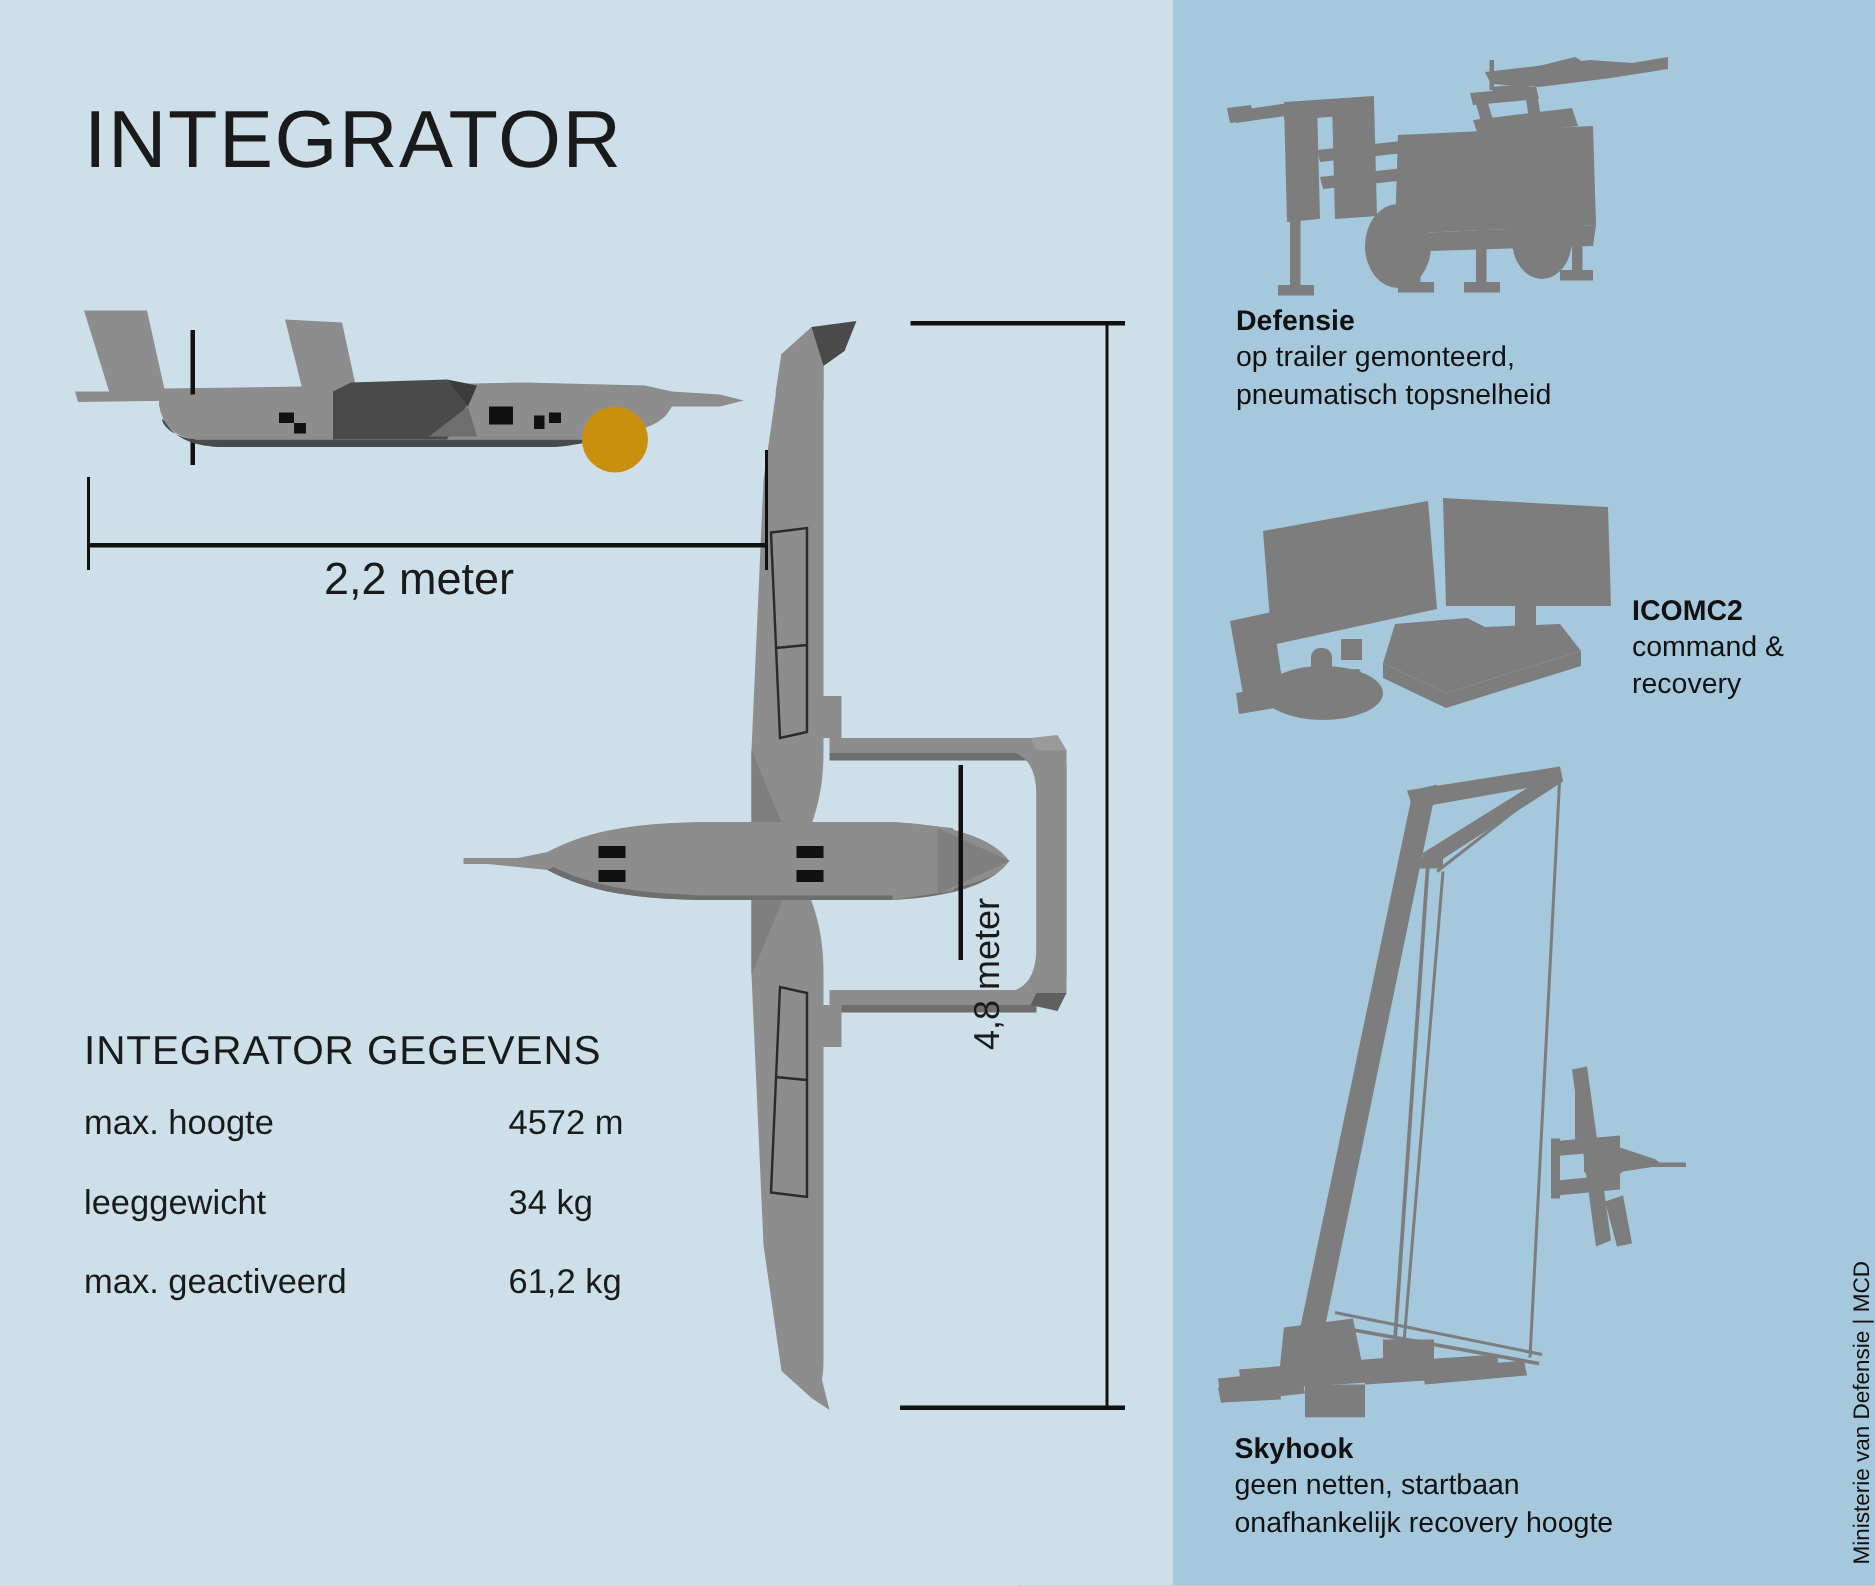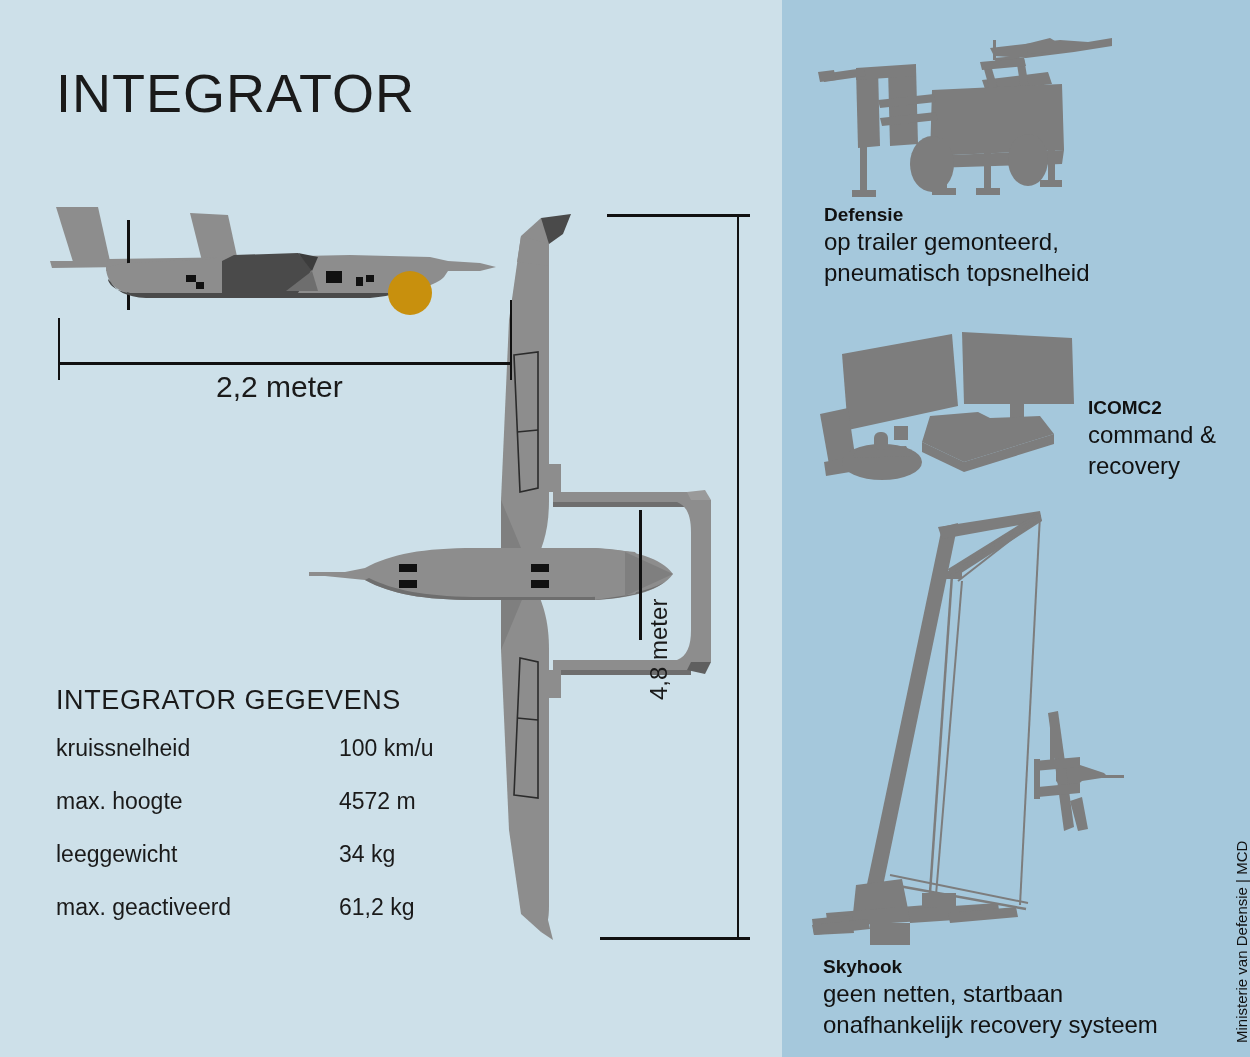--- a/index.html
+++ b/index.html
@@ -119,21 +119,21 @@
     color: #111;
     line-height: 1.28;
   }
   .item-label .item-title {
     display: block;
     font-size: 19px;
     font-weight: bold;
   }
   .item-label .item-desc {
     display: block;
-    font-size: 24px;
+    font-size: 19px;
     font-weight: 400;
   }
   #label-launcher { left: 824px; top: 203px; }
   #label-icomc2   { left: 1088px; top: 396px; }
   #label-skyhook  { left: 823px; top: 955px; }
 
   
   #credit {
     position: absolute;
     left: 1233px; top: 1043px;
@@ -259,24 +259,20 @@
   <div id="dim-h-label">2,2 meter</div>
 
   <div class="dimline" id="dim-v-tick-top"></div>
   <div class="dimline" id="dim-v-tick-bottom"></div>
   <div class="dimline" id="dim-v-line"></div>
   <div id="dim-v-label">4,8 meter</div>
 
   <div id="spec-heading">INTEGRATOR GEGEVENS</div>
   <table id="spec-table">
     <tbody>
-      <tr>
-        <td class="spec-label">kruissnelheid</td>
-        <td class="spec-value">100 km/u</td>
-      </tr>
       <tr>
         <td class="spec-label">max. hoogte</td>
         <td class="spec-value">4572 m</td>
       </tr>
       <tr>
         <td class="spec-label">leeggewicht</td>
         <td class="spec-value">34 kg</td>
       </tr>
       <tr>
         <td class="spec-label">max. geactiveerd</td>
@@ -416,18 +412,18 @@
 
   <div class="item-label" id="label-icomc2">
     <span class="item-title">ICOMC2</span>
     <span class="item-desc">command &amp;</span>
     <span class="item-desc">recovery</span>
   </div>
 
   <div class="item-label" id="label-skyhook">
     <span class="item-title">Skyhook</span>
     <span class="item-desc">geen netten, startbaan</span>
-    <span class="item-desc">onafhankelijk recovery systeem</span>
+    <span class="item-desc">onafhankelijk recovery hoogte</span>
   </div>
 
   <div id="credit">Ministerie van Defensie | MCD</div>
 
 </div>
 
 </body></html>

